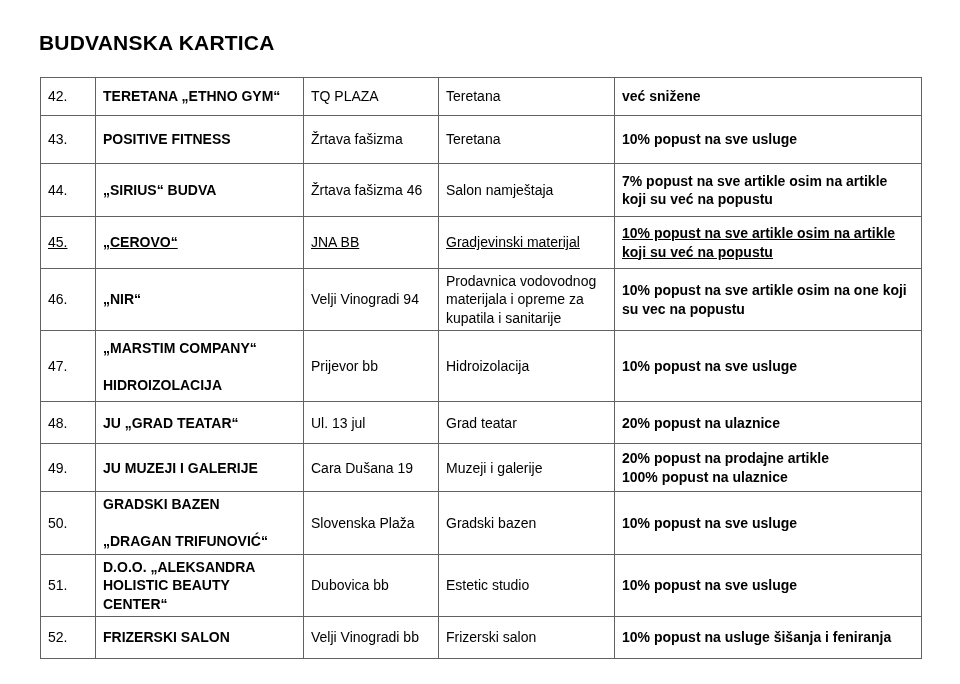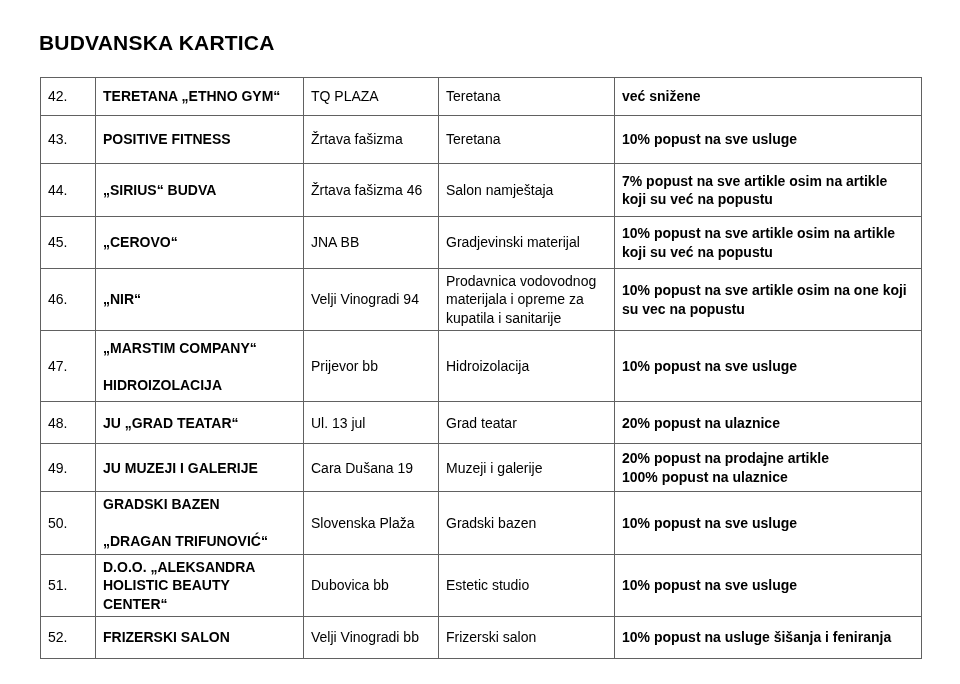--- a/index.html
+++ b/index.html
@@ -88,21 +88,21 @@
     <td class="col-number">44.</td>
     <td class="col-name">
           <div class="line">„SIRIUS“ BUDVA</div>
         </td>
     <td class="col-address">Žrtava fašizma 46</td>
     <td class="col-category">Salon namještaja</td>
     <td class="col-discount">
           <div class="line">7% popust na sve artikle osim na artikle koji su već na popustu</div>
         </td>
   </tr>
-      <tr style="height: 52px;">
+      <tr style="height: 52px; text-decoration: underline;">
     <td class="col-number">45.</td>
     <td class="col-name">
           <div class="line">„CEROVO“</div>
         </td>
     <td class="col-address">JNA BB</td>
     <td class="col-category">Gradjevinski materijal</td>
     <td class="col-discount">
           <div class="line">10% popust na sve artikle osim na artikle koji su već na popustu</div>
         </td>
   </tr>

